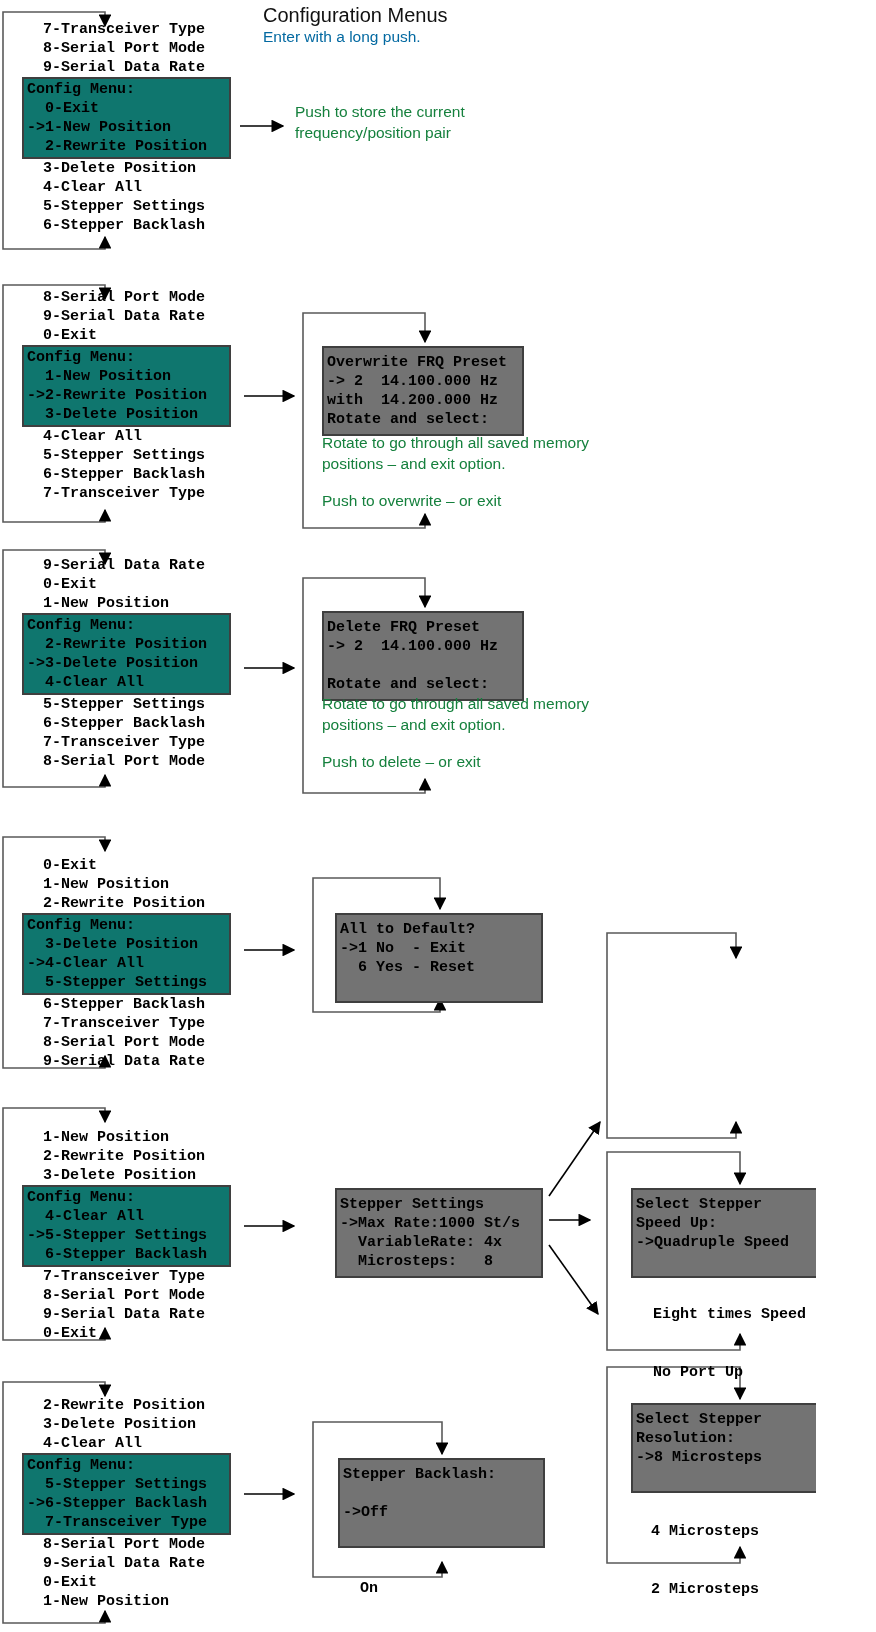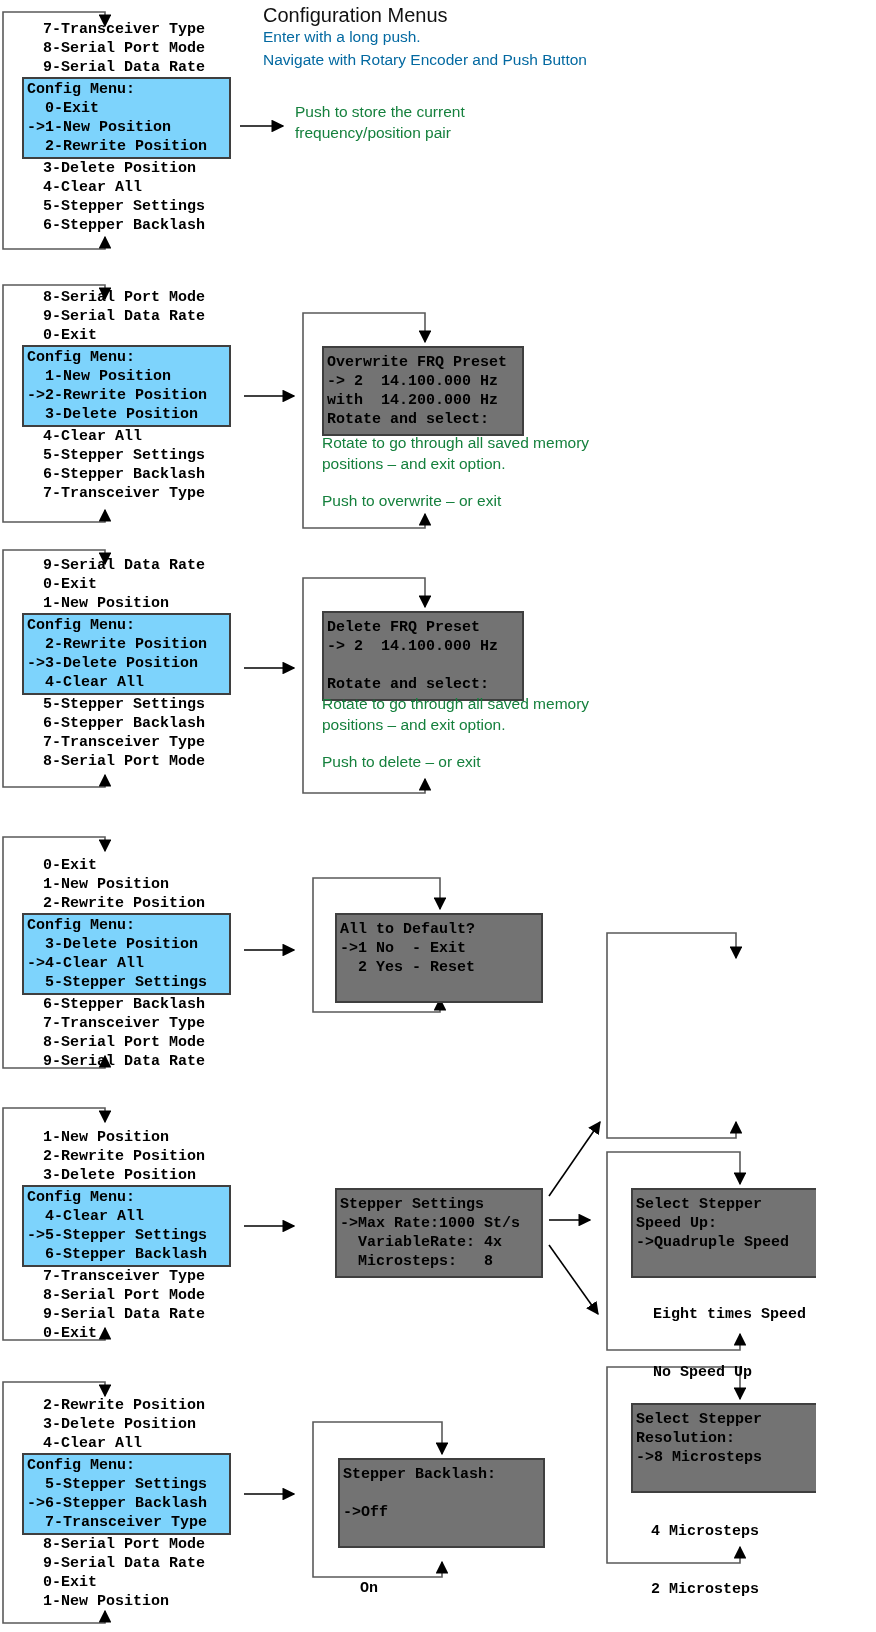--- a/index.html
+++ b/index.html
@@ -1,20 +1,20 @@
 <!DOCTYPE html>
 <html><head>
 <meta charset="utf-8">
 <style>
   html,body{margin:0;padding:0;background:#fff}
   #page{position:relative;width:816px;height:1632px;background:#fff;overflow:hidden}
   .abs{position:absolute}
   .ml{white-space:pre;font:bold 15px/19px "Liberation Mono","DejaVu Sans Mono",monospace;color:#000;padding-left:3px;height:19px}
   .menu{position:absolute;left:22px}
-  .lcdbox{background:#7dd3fc;border:2px solid #3f3f3f;box-sizing:border-box;padding:1px 0}
+  .lcdbox{background:#0f766e;border:2px solid #3f3f3f;box-sizing:border-box;padding:1px 0}
   .menu .lcdbox{width:209px;margin-left:0}
   .screen{position:absolute;background:#737373;border:2px solid #3f3f3f;box-sizing:border-box;padding:5px 0}
   .sans{position:absolute;font:15.5px/21px "Liberation Sans","DejaVu Sans",sans-serif;color:#15803d}
   .sans .gap{margin-top:16px}
   .monolist{position:absolute;white-space:pre;font:bold 15px/19.4px "Liberation Mono","DejaVu Sans Mono",monospace;color:#000}
   .hdr-title{position:absolute;left:263px;top:3px;font:20px/24px "Liberation Sans","DejaVu Sans",sans-serif;color:#111}
   .hdr-sub{position:absolute;left:263px;font:15.5px/20px "Liberation Sans","DejaVu Sans",sans-serif;color:#0369a1}
   svg{pointer-events:none}
   .bracket{fill:none;stroke:#5a5a5a;stroke-width:1.6}
   .conn{fill:none;stroke:#000;stroke-width:1.6}
@@ -52,21 +52,20 @@
     <path class="conn" d="M244,950 H294" marker-end="url(#ah)"></path>
     <path class="conn" d="M244,1226 H294" marker-end="url(#ah)"></path>
     <path class="conn" d="M244,1494 H294" marker-end="url(#ah)"></path>
     <path class="conn" d="M549,1196 L600,1122" marker-end="url(#ah)"></path>
     <path class="conn" d="M549,1220 H590" marker-end="url(#ah)"></path>
     <path class="conn" d="M549,1245 L598,1314" marker-end="url(#ah)"></path>
   </svg>
 
   <div class="hdr-title">Configuration Menus</div>
   <div class="hdr-sub" style="top:27px">Enter with a long push.</div>
-  <div class="hdr-sub" style="top:50px">Navigate with Rotary Encoder and Push Button</div>
 
   <div class="menu" style="top:20px">
     <div class="ml">  7-Transceiver Type</div>
     <div class="ml">  8-Serial Port Mode</div>
     <div class="ml">  9-Serial Data Rate</div>
     <div class="lcdbox">
       <div class="ml">Config Menu:</div>
       <div class="ml">  0-Exit</div>
       <div class="ml">-&gt;1-New Position</div>
       <div class="ml">  2-Rewrite Position</div>
@@ -146,21 +145,21 @@
       <div class="ml">  5-Stepper Settings</div>
     </div>
     <div class="ml">  6-Stepper Backlash</div>
     <div class="ml">  7-Transceiver Type</div>
     <div class="ml">  8-Serial Port Mode</div>
     <div class="ml">  9-Serial Data Rate</div>
   </div>
   <div class="screen" style="left:335px;top:913px;width:208px">
     <div class="ml">All to Default?</div>
     <div class="ml">-&gt;1 No  - Exit</div>
-    <div class="ml">  2 Yes - Reset</div>
+    <div class="ml">  6 Yes - Reset</div>
     <div class="ml"></div>
   </div>
 
   <div class="menu" style="top:1128px">
     <div class="ml">  1-New Position</div>
     <div class="ml">  2-Rewrite Position</div>
     <div class="ml">  3-Delete Position</div>
     <div class="lcdbox">
       <div class="ml">Config Menu:</div>
       <div class="ml">  4-Clear All</div>
@@ -179,21 +178,21 @@
     <div class="ml">  Microsteps:   8</div>
   </div>
   <div class="screen" style="left:631px;top:1188px;width:208px">
     <div class="ml">Select Stepper</div>
     <div class="ml">Speed Up:</div>
     <div class="ml">-&gt;Quadruple Speed</div>
     <div class="ml"></div>
   </div>
   <div class="monolist" style="left:653px;top:1266px">
     <div>Eight times Speed</div>
-    <div>No Speed Up</div>
+    <div>No Port Up</div>
     <div>Double Speed</div>
   </div>
 
   <div class="menu" style="top:1396px">
     <div class="ml">  2-Rewrite Position</div>
     <div class="ml">  3-Delete Position</div>
     <div class="ml">  4-Clear All</div>
     <div class="lcdbox">
       <div class="ml">Config Menu:</div>
       <div class="ml">  5-Stepper Settings</div>

